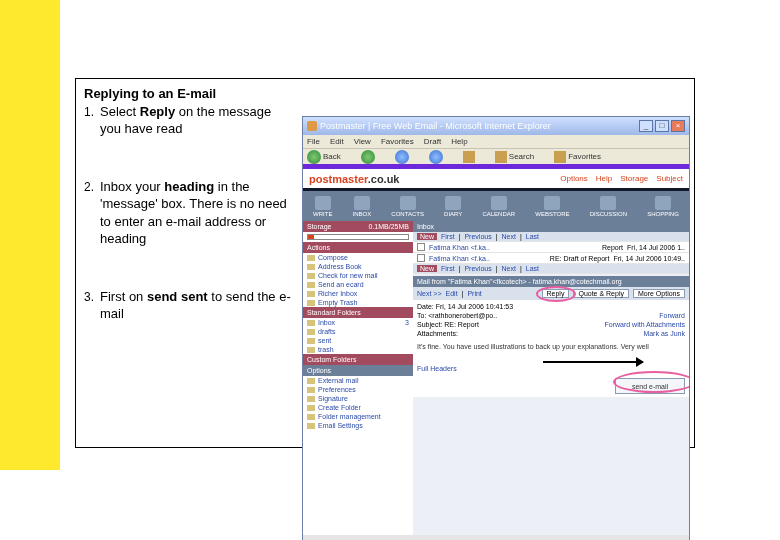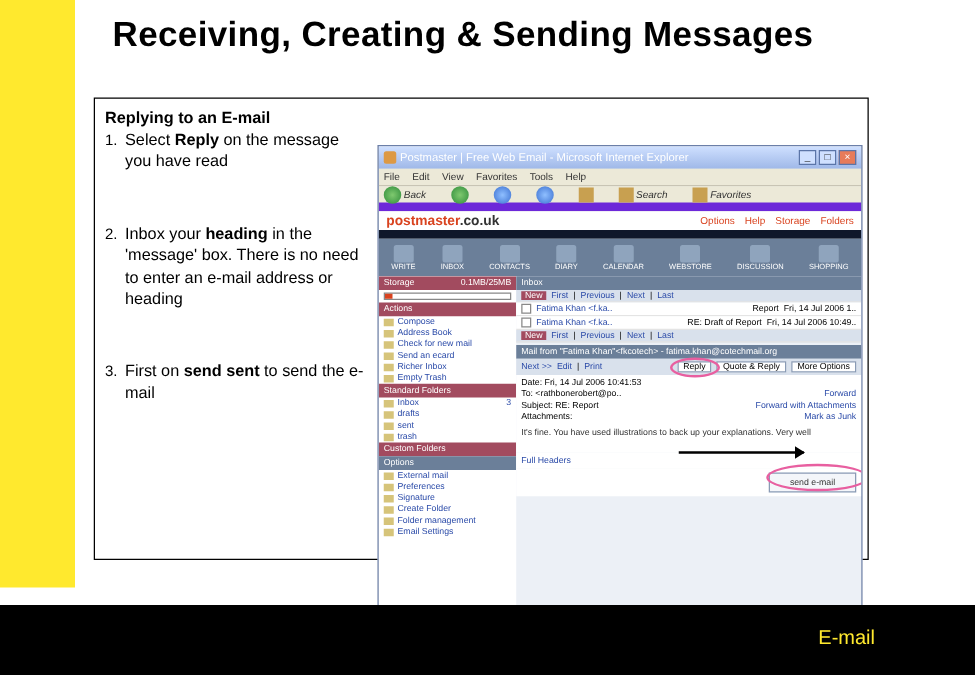--- a/index.html
+++ b/index.html
@@ -15,33 +15,33 @@
   .step .txt { flex: 1; }
   .kw { font-weight: bold; }
   .shot { position: absolute; left: 226px; top: 4px; width: 388px; height: 456px; border: 1px solid #6b7fa8; background: #e5e5e5; overflow: hidden; font-size: 8px; margin-top: 33px; }
   
   .tb { height: 18px; background: linear-gradient(#cfe0ff,#9fb8e8); display: flex; align-items: center; padding: 0 4px; font-size: 9px; color: #fff; }
   .tb .ico { width: 10px; height: 10px; background: #d94; margin-right: 3px; border-radius: 2px; }
   .winbtns { margin-left: auto; display: flex; gap: 2px; }
   .winbtns span { width: 14px; height: 12px; background: #cfe0ff; border: 1px solid #5b75a8; font-size: 8px; text-align: center; line-height: 10px; color: #333; }
   .winbtns span:last-child { background: #e77b5a; color: #fff; }
   .menu { height: 14px; background: #ece9d8; padding: 0 4px; font-size: 8px; color: #333; display: flex; align-items: center; gap: 10px; border-bottom: 1px solid #c8c4b4; }
-  .tbar { height: 20px; background: #ece9d8; display: flex; align-items: center; padding: 0 4px; gap: 20px; border-bottom: 7px solid #6d28d9; font-style: italic; }
+  .tbar { height: 20px; background: #ece9d8; display: flex; align-items: center; padding: 0 4px; gap: 20px; border-bottom: 5px solid #6d28d9; }
   .tbar .btn { display: flex; align-items: center; gap: 2px; font-size: 8px; color: #333; }
   .tbar .btn .circ { width: 14px; height: 14px; border-radius: 50%; background: radial-gradient(#7fc96f,#2e8b3a); }
   .tbar .btn .circ.blue { background: radial-gradient(#8fbfff,#3a6fd0); }
   .tbar .btn .ico2 { width: 12px; height: 12px; background: #c8a050; }
   .addr { height: 18px; background: #ece9d8; display: flex; align-items: center; padding: 0 4px; gap: 4px; border-bottom: 1px solid #c8c4b4; }
   .addr span { font-size: 8px; color: #333; }
   .addr .field { flex: 1; height: 14px; background: #fff; border: 1px solid #7f9db9; font-size: 8px; padding: 0 3px; display: flex; align-items: center; color: #666; }
   .gbar { height: 18px; background: #ece9d8; display: flex; align-items: center; padding: 0 4px; gap: 6px; font-size: 8px; color: #333; border-bottom: 1px solid #c8c4b4; }
   .gbar .gi { width: 80px; height: 13px; background: #fff; border: 1px solid #7f9db9; }
   
   .web { position: relative; height: calc(100% - 18px - 14px - 20px - 18px - 18px); background: #fff; }
-  .brand { height: 22px; display: flex; align-items: center; padding: 0 6px; border-bottom: 7px solid #0f172a; }
+  .brand { height: 22px; display: flex; align-items: center; padding: 0 6px; border-bottom: 3px solid #0f172a; }
   .brand .logo { font-size: 11px; font-weight: bold; }
   .brand .logo .o { color: #d9431f; }
   .brand .logo .b { color: #333; }
   .brand .right { margin-left: auto; font-size: 8px; color: #d9431f; display: flex; gap: 8px; }
   .icons { height: 30px; background: #6b7f99; display: flex; justify-content: space-around; align-items: center; }
   .icons .it { text-align: center; color: #fff; font-size: 6px; }
   .icons .it .g { width: 16px; height: 14px; margin: 0 auto 1px; background: #8fa4bd; border-radius: 2px; }
   .cols { display: flex; height: calc(100% - 22px - 30px); }
   .sidebar { width: 110px; background: #fff; font-size: 7px; overflow: hidden; }
   .sbh { background: #a24b5f; color: #fff; padding: 2px 4px; font-size: 7px; }
@@ -67,21 +67,20 @@
   .oval.reply { width: 40px; height: 16px; }
   .oval.send { width: 82px; height: 22px; pointer-events: none; }
   .footer { position: absolute; left: 0; bottom: 0; width: 780px; height: 56px; background: #000; }
   .footer .lbl { position: absolute; right: 80px; top: 18px; color: #ffe92e; font-family: "Comic Sans MS", "Trebuchet MS", sans-serif; font-size: 16px; }
 </style>
 </head>
 <body>
 
 <div class="slide">
   <div class="yellow-bar"></div>
-  <h1 class="title">Receiving, Creating &amp; Sending Messages</h1>
 
   <div class="card">
     <div class="left-col">
       <div class="subheading">Replying to an E-mail</div>
 
       <div class="step">
         <div class="num">1.</div>
         <div class="txt">
           <span>Select </span><span class="kw">Reply</span><span> on the message you have read</span>
         </div>
@@ -112,21 +111,21 @@
           <span>□</span>
           <span>×</span>
         </div>
       </div>
 
       <div class="menu">
         <span>File</span>
         <span>Edit</span>
         <span>View</span>
         <span>Favorites</span>
-        <span>Tools</span>
+        <span>Draft</span>
         <span>Help</span>
       </div>
 
       <div class="tbar">
         <div class="btn">
             <div class="circ"></div>
             <span>Back</span>
           </div>
         <div class="btn">
             <div class="circ"></div>
@@ -152,21 +151,21 @@
 
 
 
       <div class="web">
         <div class="brand">
           <div class="logo"><span class="o">postmaster</span><span class="b">.co.uk</span></div>
           <div class="right">
             <span>Options</span>
             <span>Help</span>
             <span>Storage</span>
-            <span>Folders</span>
+            <span>Subject</span>
           </div>
         </div>
         <div class="icons">
           <div class="it"><div class="g"></div><span>WRITE</span></div>
           <div class="it"><div class="g"></div><span>INBOX</span></div>
           <div class="it"><div class="g"></div><span>CONTACTS</span></div>
           <div class="it"><div class="g"></div><span>DIARY</span></div>
           <div class="it"><div class="g"></div><span>CALENDAR</span></div>
           <div class="it"><div class="g"></div><span>WEBSTORE</span></div>
           <div class="it"><div class="g"></div><span>DISCUSSION</span></div>
@@ -314,16 +313,13 @@
             </div>
 
             <div class="arrow1"></div>
 
           </div>
         </div>
       </div>
     </div>
   </div>
 
-  <div class="footer">
-    <div class="lbl">E-mail</div>
-  </div>
 </div>
 
 </body></html>

